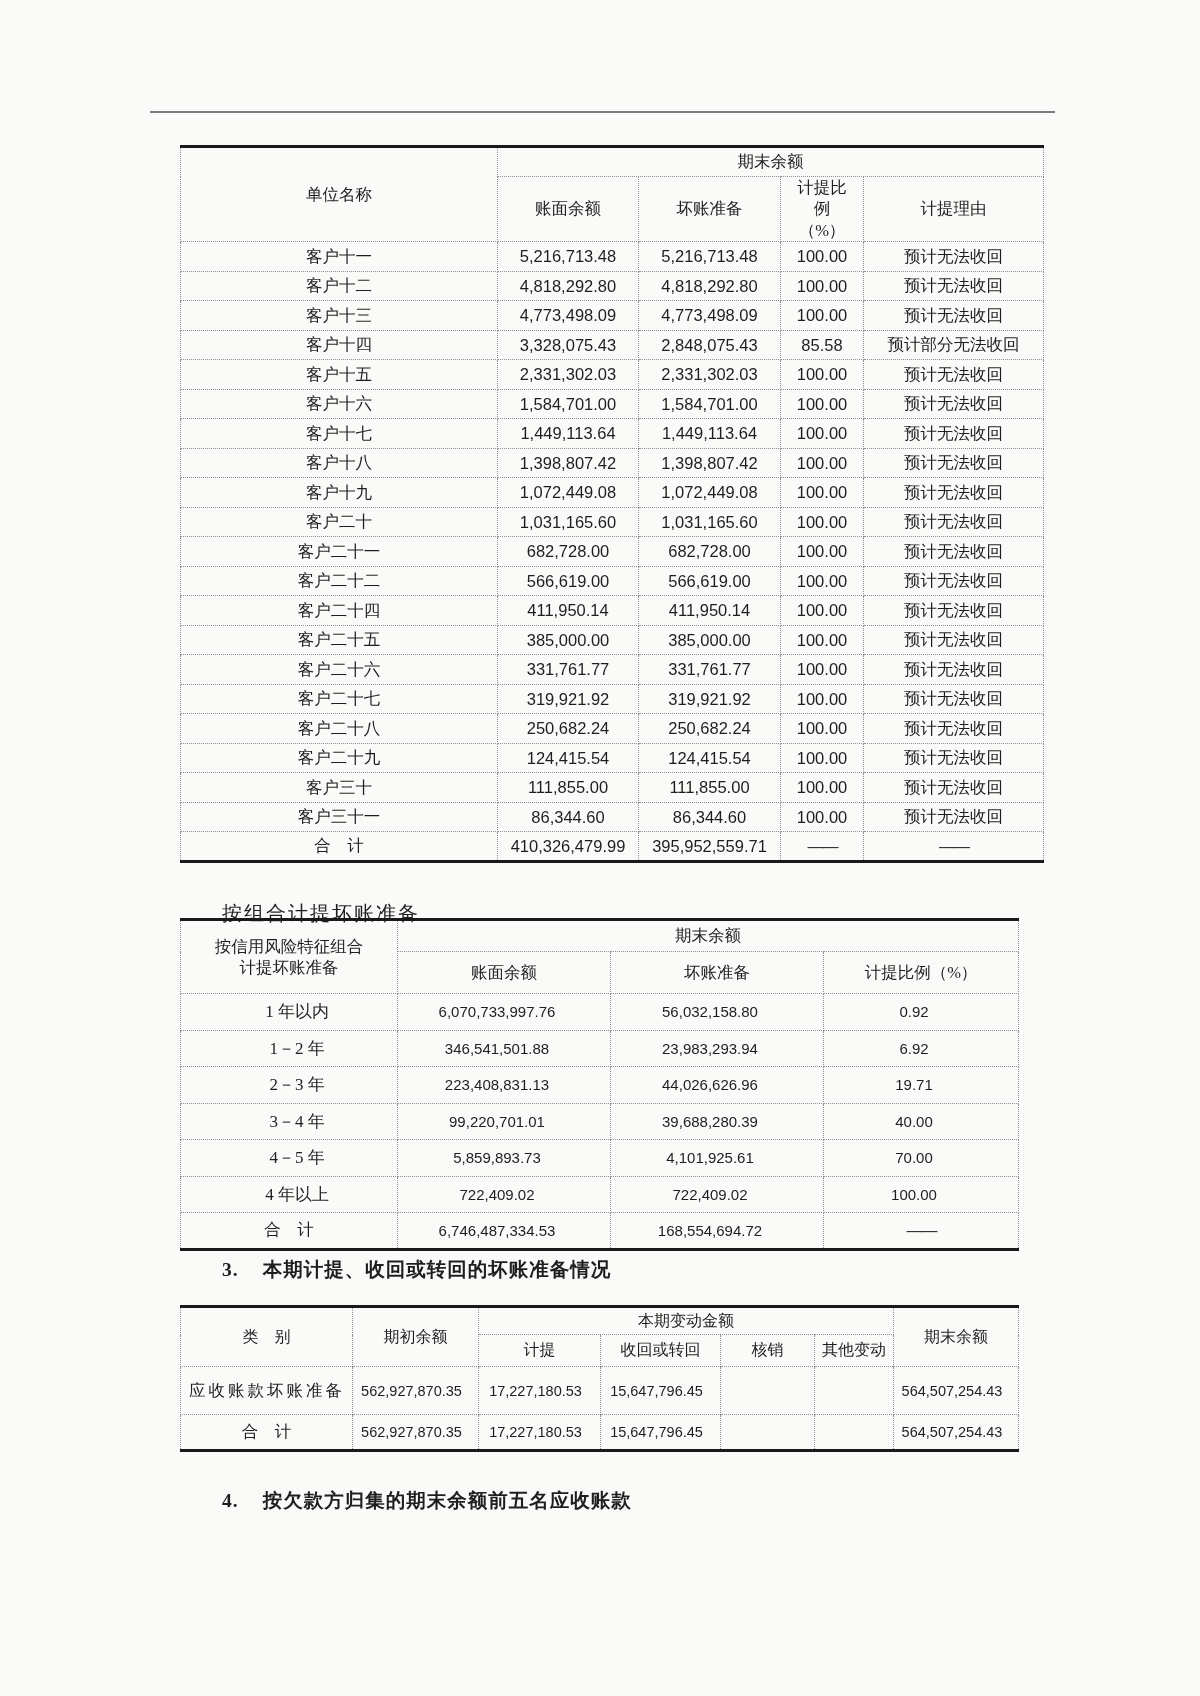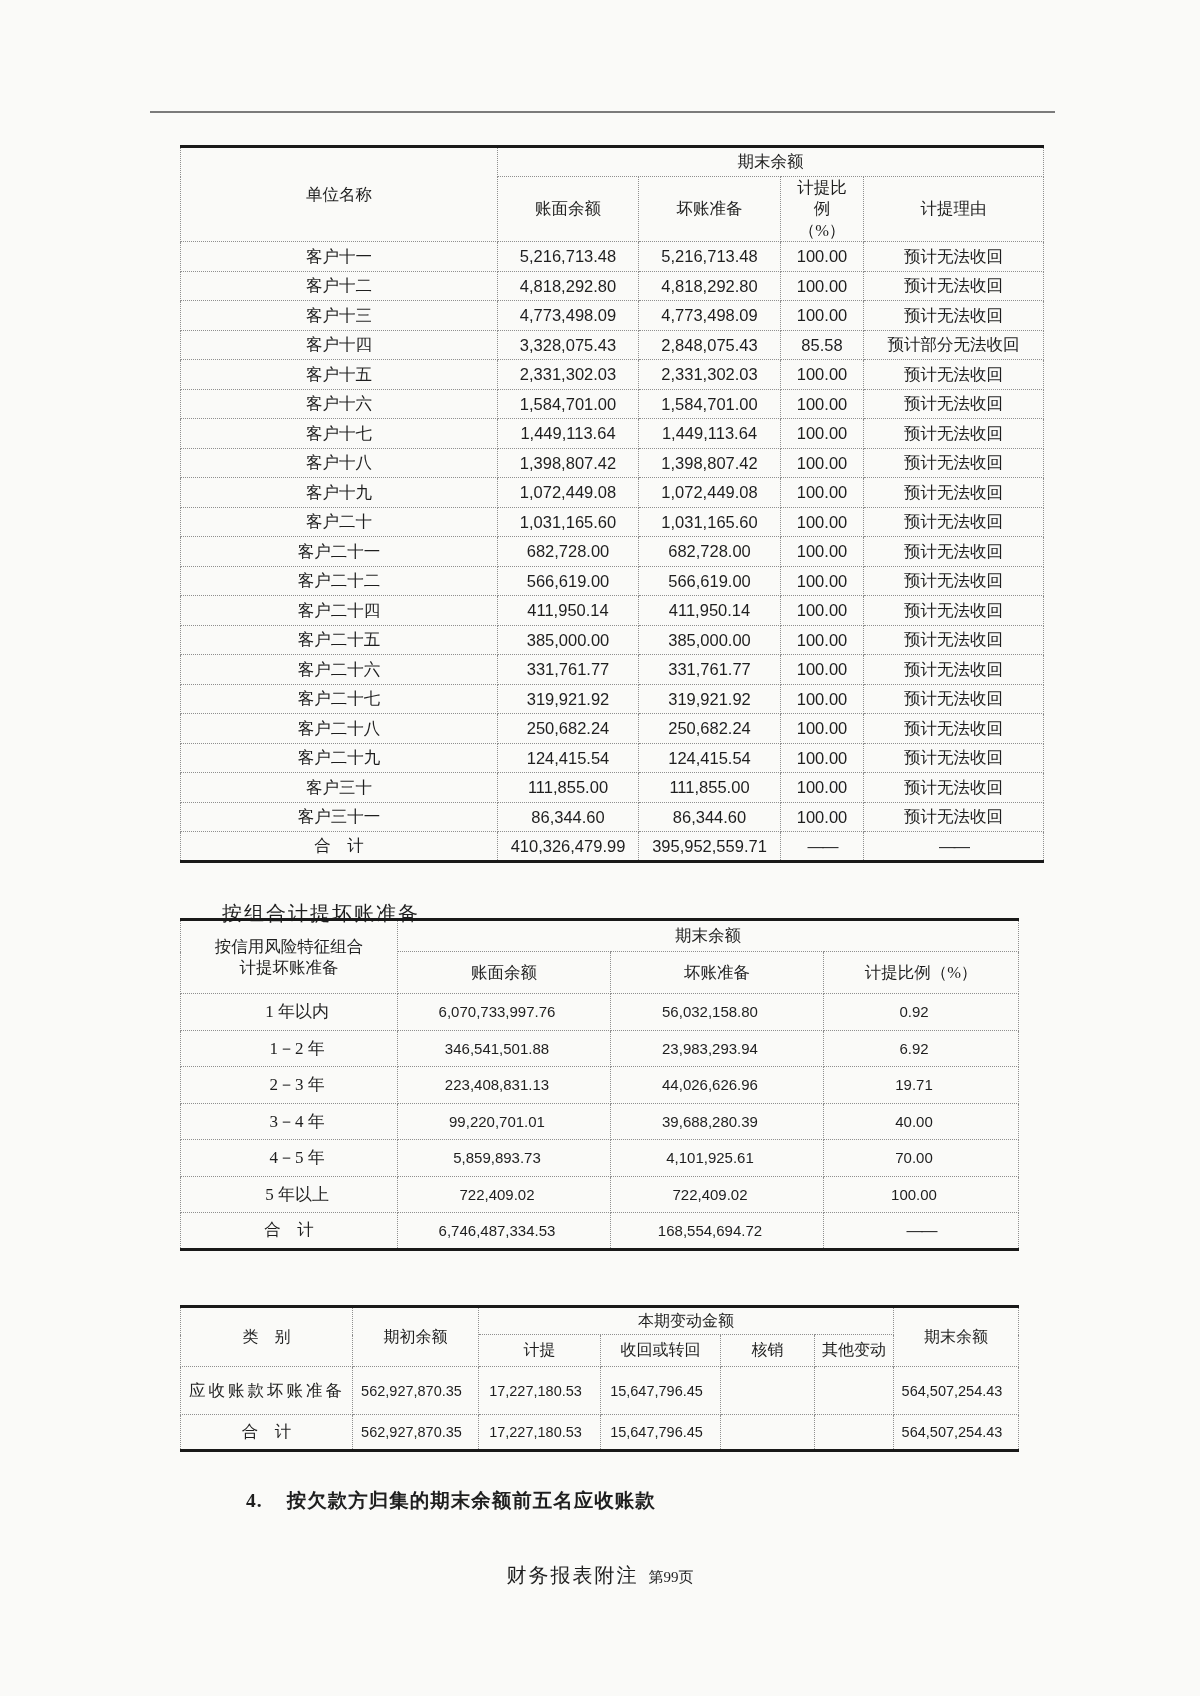--- a/index.html
+++ b/index.html
@@ -51,21 +51,21 @@
     text-align: center; padding: 0;
     font-family: "Liberation Sans", "DejaVu Sans", sans-serif;
     font-size: 15px; color: #2e2e2e; letter-spacing: -2px;
   }
 
   
   .sec-title { position: absolute; left: 222px; top: 900px; font-size: 20px; letter-spacing: 2px; }
   .heading { position: absolute; font-weight: bold; font-size: 19.5px; letter-spacing: 1px; }
   .heading .h-num { margin-right: 24px; }
   #heading-3 { left: 222px; top: 1256px; }
-  #heading-4 { left: 222px; top: 1487px; margin-left: 24px; }
+  #heading-4 { left: 222px; top: 1487px; }
 
   
   .t2 { left: 180px; top: 918px; width: 838px; }
   .t2 thead tr.hr1 { height: 32px; }
   .t2 thead tr.hr2 { height: 42px; }
   .t2 tbody tr { height: 36.5px; }
   .t2 .cell-name { font-size: 17px; padding-left: 16px; }
   .t2 .num { padding-right: 14px; font-size: 15px; }
 
   
@@ -310,34 +310,37 @@
           <td class="num">39,688,280.39</td>
           <td class="num">40.00</td>
         </tr>
       <tr>
           <td class="cell-name">4－5 年</td>
           <td class="num">5,859,893.73</td>
           <td class="num">4,101,925.61</td>
           <td class="num">70.00</td>
         </tr>
       <tr>
-          <td class="cell-name">5 年以上</td>
+          <td class="cell-name">4 年以上</td>
           <td class="num">722,409.02</td>
           <td class="num">722,409.02</td>
           <td class="num">100.00</td>
         </tr>
       <tr>
           <td class="total-label">合　计</td>
           <td class="num">6,746,487,334.53</td>
           <td class="num">168,554,694.72</td>
           <td class="dash">——</td>
         </tr>
     </tbody>
   </table>
 
+  <div class="heading" id="heading-3">
+    <span class="h-num">3.</span><span class="h-txt">本期计提、收回或转回的坏账准备情况</span>
+  </div>
 
   <table class="tbl t3">
     <colgroup>
       <col style="width:172px">
         <col style="width:126px">
         <col style="width:122px">
         <col style="width:120px">
         <col style="width:94px">
         <col style="width:79px">
         <col style="width:125px">
@@ -375,17 +378,14 @@
         <td class="num"></td>
         <td class="num">564,507,254.43</td>
       </tr>
     </tbody>
   </table>
 
   <div class="heading" id="heading-4">
     <span class="h-num">4.</span><span class="h-txt">按欠款方归集的期末余额前五名应收账款</span>
   </div>
 
-  <div class="footer">
-    <span class="f-main">财务报表附注</span><span class="f-page">第99页</span>
-  </div>
 
 </div>
 
 </body></html>

